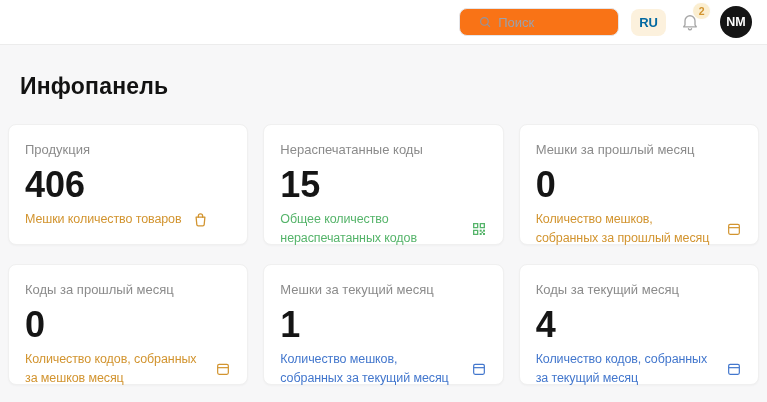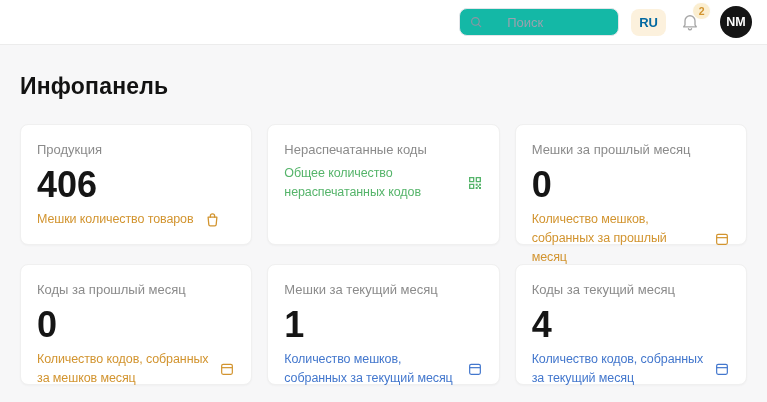--- a/index.html
+++ b/index.html
@@ -19,25 +19,25 @@
     align-items: center;
     padding: 0 15px;
     gap: 12px;
   }
   .search-box {
     margin-left: auto;
     width: 160px;
     height: 28px;
     border: 1px solid #e4e5e9;
     border-radius: 8px;
-    background: #14b8a6;
+    background: #f97316;
     display: flex;
     align-items: center;
-    padding: 0 9px;
-    gap: 24px;
+    padding: 0 18px;
+    gap: 6px;
   }
   .search-box .icon { color: #8f95a3; display: flex; }
   .search-box input {
     border: none; outline: none; width: 100%;
     font-family: inherit; font-size: 13px; color: #444;
     background: transparent;
   }
   .search-box input::placeholder { color: #9aa1ae; }
   .lang-btn {
     border: none; cursor: pointer;
@@ -86,21 +86,21 @@
     font-size: 23px;
     font-weight: 800;
     color: #121212;
     margin: 28px 20px 24px 20px;
     letter-spacing: 0.2px;
   }
   .cards {
     display: grid;
     grid-template-columns: repeat(3, 1fr);
     gap: 19px 15px;
-    padding: 0 20px;
+    padding: 0 8px;
   }
   .card {
     background: #ffffff;
     border: 1px solid #f0f0f0;
     border-radius: 8px;
     height: 121px;
     padding: 15px 16px;
     box-shadow: 0 1px 2px rgba(0,0,0,0.03);
   }
   .card-title {
@@ -167,20 +167,21 @@
         <svg width="17" height="17" viewBox="0 0 24 24" fill="none" stroke="currentColor" stroke-width="1.8" stroke-linejoin="round">
           <path d="M5.8 8.8h12.4l-1 10.4a1.9 1.9 0 0 1-1.9 1.7H8.7a1.9 1.9 0 0 1-1.9-1.7L5.8 8.8z"></path>
           <path d="M9 8.8V7a3 3 0 0 1 6 0v1.8" stroke-linecap="round"></path>
         </svg>
       </span>
     </div>
   </section>
 
   <section class="card">
     <div class="card-title">Нераспечатанные коды</div>
+    <div class="card-value">15</div>
     <div class="card-desc" style="color: rgb(85, 180, 106);">
       <span>Общее количество нераспечатанных кодов</span>
       <span class="icon">
         <svg width="16" height="16" viewBox="0 0 24 24" fill="currentColor">
           <path d="M3 3h8v8H3V3zm2 2v4h4V5H5z"></path>
           <path d="M13 3h8v8h-8V3zm2 2v4h4V5h-4z"></path>
           <path d="M3 13h8v8H3v-8zm2 2v4h4v-4H5z"></path>
           <rect x="13" y="13" width="3" height="3"></rect>
             <rect x="18" y="13" width="3" height="3"></rect>
           <rect x="13" y="18" width="3" height="3"></rect>

